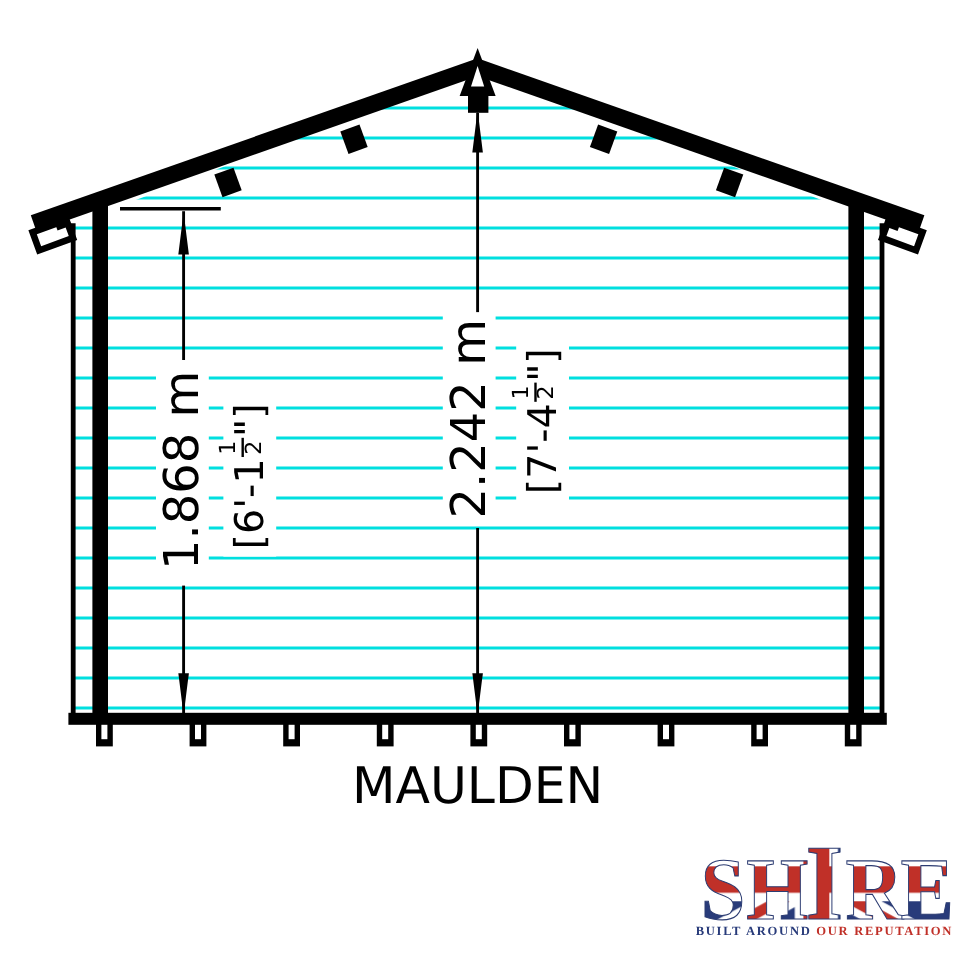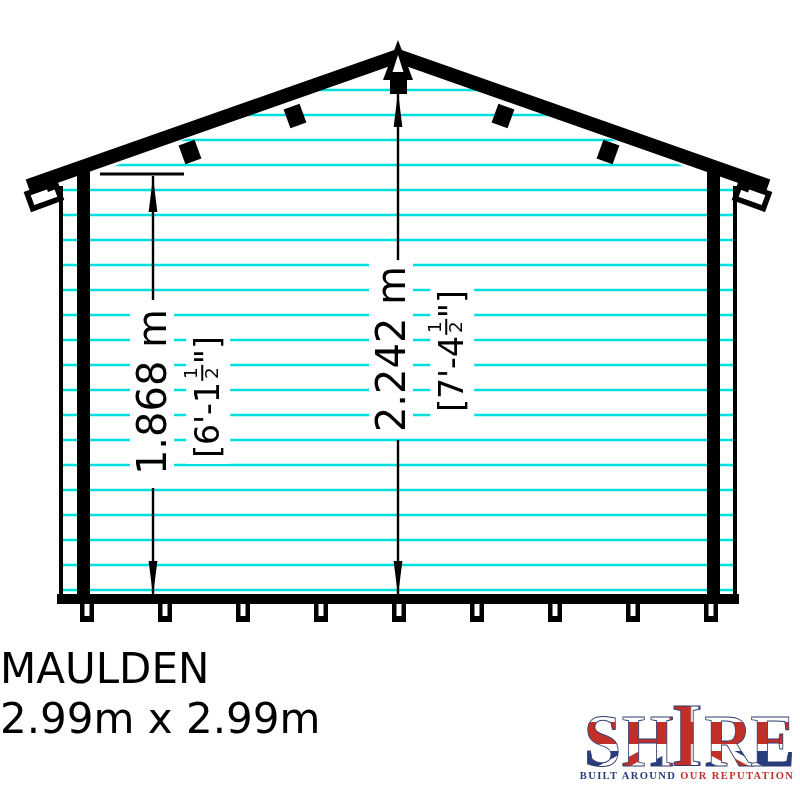--- a/index.html
+++ b/index.html
@@ -17,21 +17,21 @@
   }
   .dim-metric{font-size:40px;}
   .dim-imperial{font-size:33px;}
   .frac{
     display:inline-flex;flex-direction:column;align-items:center;
     font-size:0.56em;line-height:1.02;transform:translateY(-0.32em);
     margin:0 1px;
   }
   .frac .num{border-bottom:2.5px solid #000;padding:0 2px;}
   .caption{
-    position:absolute;left:0;top:644px;width:796px;text-align:left;
+    position:absolute;left:0;top:630px;width:796px;text-align:center;
     font-size:42px;line-height:50px;
   }
 </style>
 </head>
 <body>
 
 <div id="canvas">
 
   <svg id="drawing-svg" width="800" height="800" viewBox="0 0 800 800">
     <defs>
@@ -168,21 +168,20 @@
     <span>[7'-4</span>
       <span class="frac">
         <span class="num">1</span>
         <span class="den">2</span>
       </span>
       <span>"]</span>
   </div>
 
   <div class="caption">
     <div>MAULDEN</div>
-    <div>2.99m x 2.99m</div>
   </div>
 
   <svg id="logo-svg" width="214" height="104" viewBox="0 0 214 104">
     <defs>
       <pattern id="ujack" patternUnits="userSpaceOnUse" width="214" height="104">
         <rect width="214" height="104" fill="#283b7a"></rect>
         <line x1="0" y1="0" x2="214" y2="104" stroke="#fff" stroke-width="22"></line>
         <line x1="214" y1="0" x2="0" y2="104" stroke="#fff" stroke-width="22"></line>
         <line x1="0" y1="0" x2="214" y2="104" stroke="#c03028" stroke-width="9"></line>
         <line x1="214" y1="0" x2="0" y2="104" stroke="#c03028" stroke-width="9"></line>

